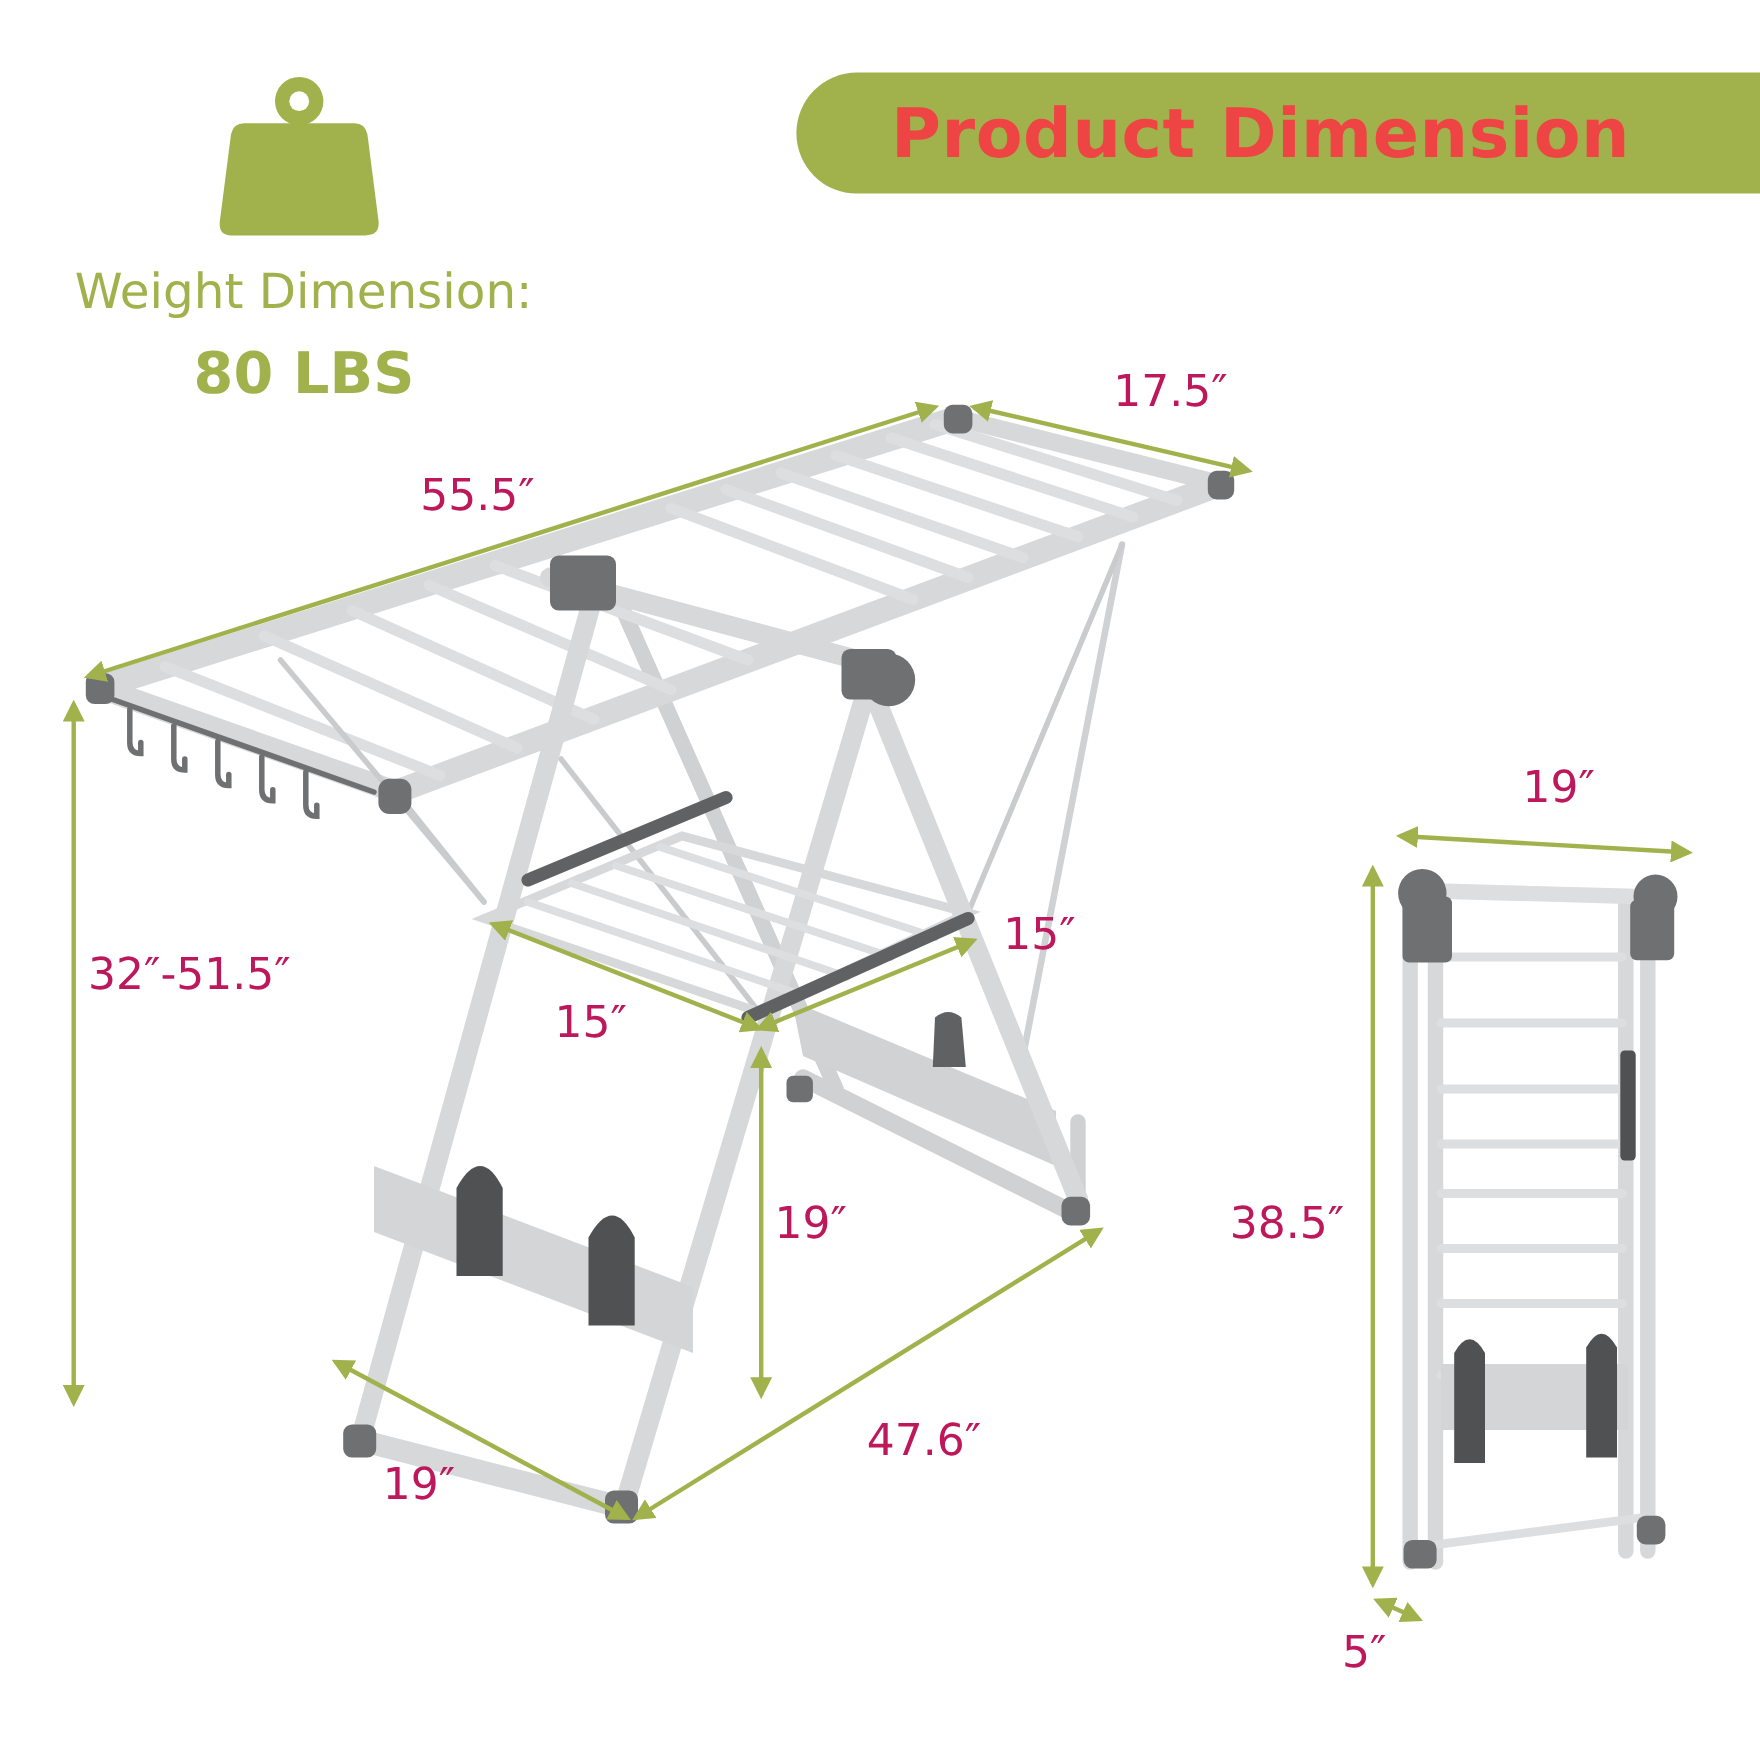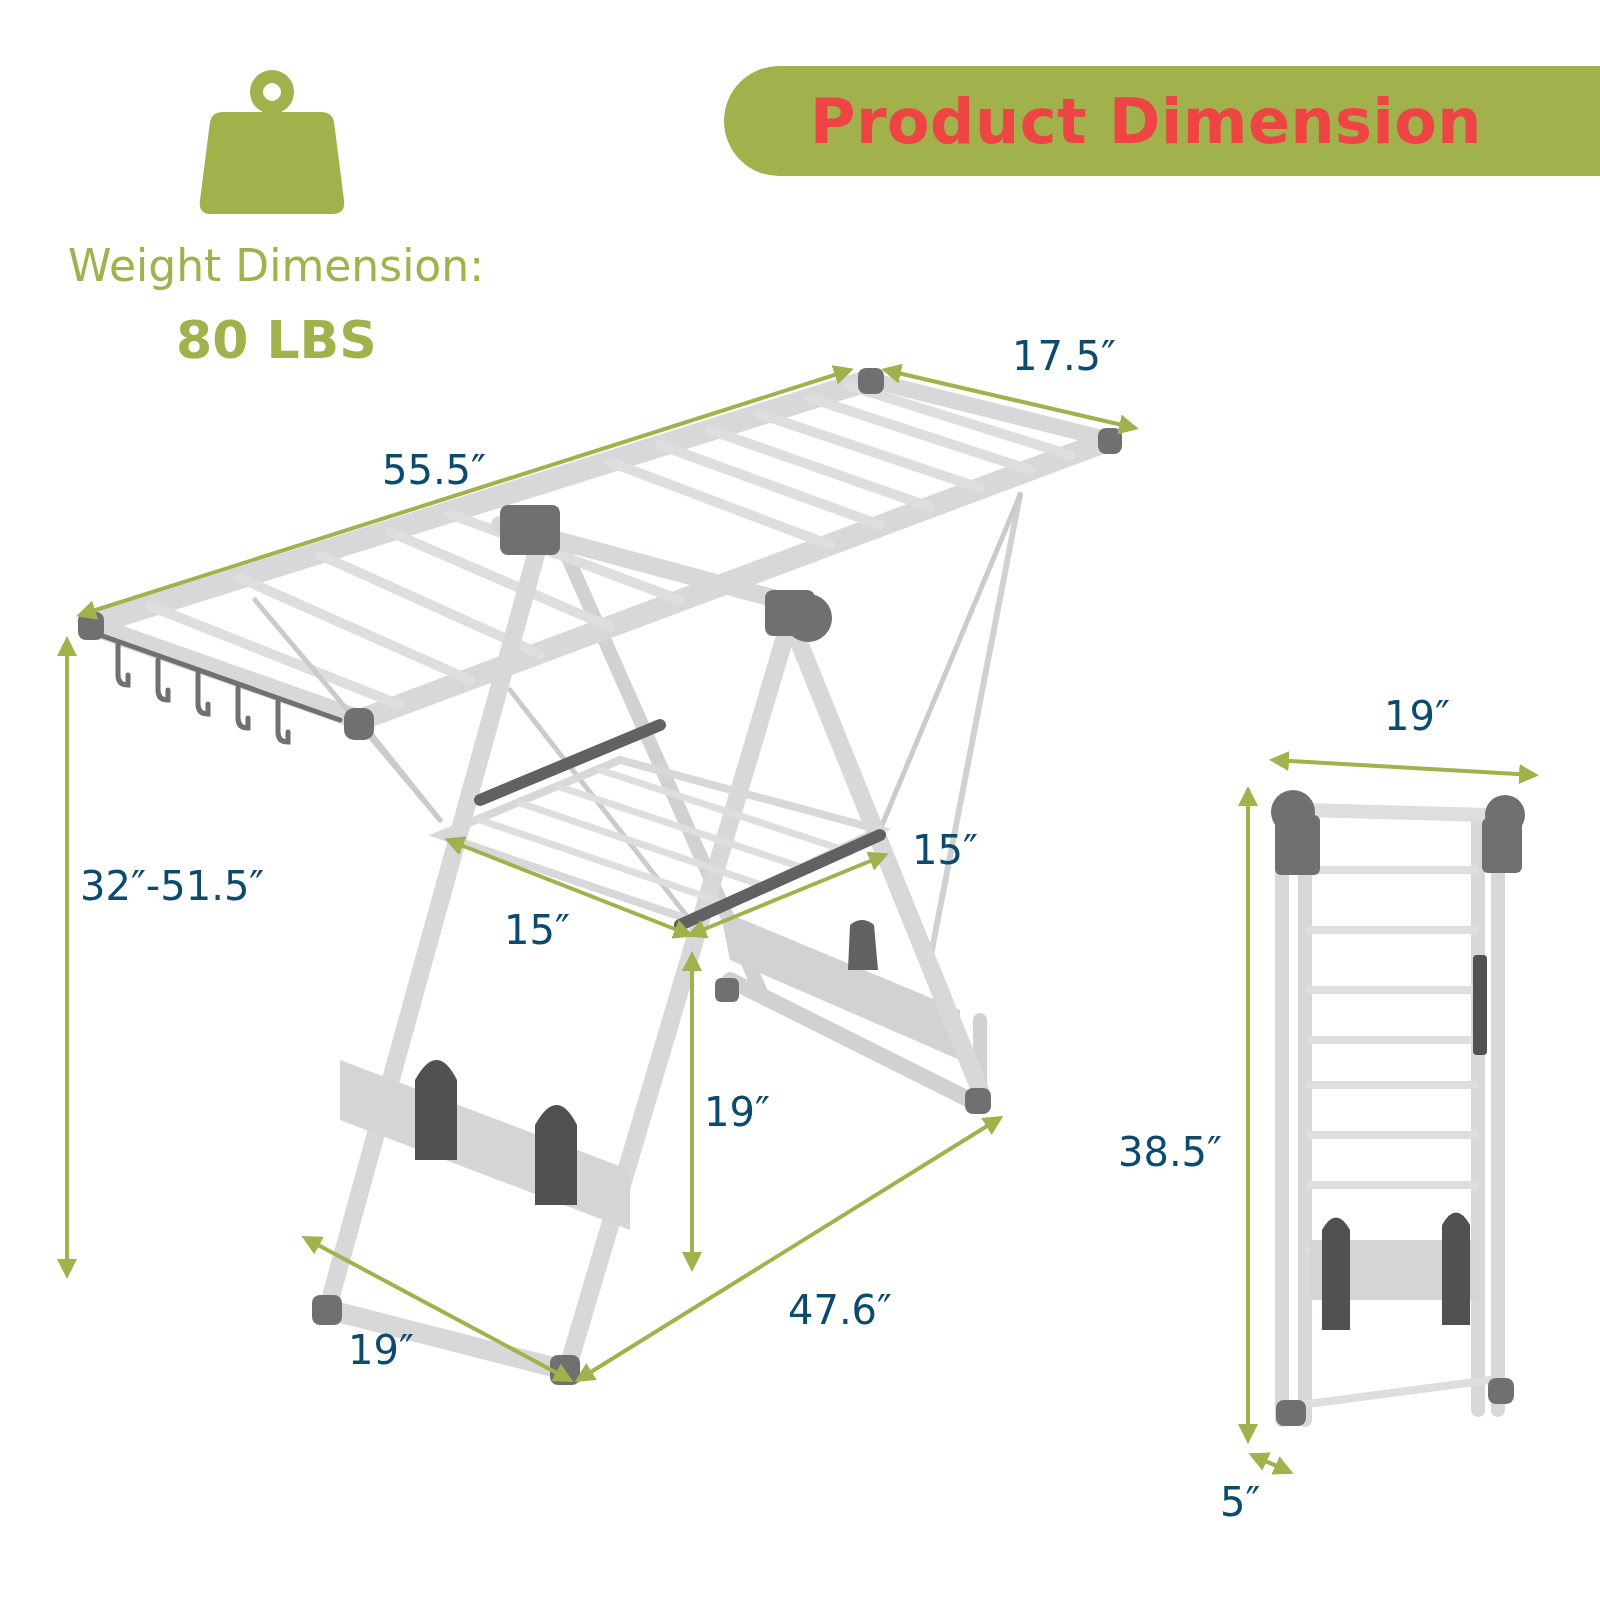--- a/index.html
+++ b/index.html
@@ -6,21 +6,21 @@
   body { width: 1600px; height: 1600px; position: relative; overflow: hidden;
          font-family: "DejaVu Sans", "Liberation Sans", sans-serif; }
   .banner { position: absolute; left: 724px; top: 66px; width: 900px; height: 110px;
             background: #a1b14b; border-radius: 55px 0 0 55px; }
   .banner-title { position: absolute; left: 810px; top: 80px; color: #ef4444; font-weight: bold;
                   font-size: 62px; letter-spacing: 0.5px; line-height: 84px; white-space: nowrap; }
   .weight-label { position: absolute; left: 68px; top: 238px; color: #a1b14b; font-size: 44px;
                   line-height: 56px; white-space: nowrap; }
   .weight-value { position: absolute; left: 176px; top: 308px; color: #a1b14b; font-size: 52px;
                   font-weight: bold; line-height: 64px; white-space: nowrap; }
-  .dim { position: absolute; color: #0c4a6e; font-size: 40px; line-height: 48px; white-space: nowrap; }
+  .dim { position: absolute; color: #be185d; font-size: 40px; line-height: 48px; white-space: nowrap; }
   svg.art { position: absolute; left: 0; top: 0; }
 </style>
 </head>
 <body>
 
 <div class="banner"></div>
 <div class="banner-title">Product Dimension</div>
 
 <svg class="art" width="1600" height="1600" viewBox="0 0 1600 1600">
   <defs>
@@ -164,23 +164,23 @@
     <line x1="578" y1="1380" x2="1000" y2="1118" marker-start="url(#ah)" marker-end="url(#ah)"></line>
     <line x1="1273" y1="760" x2="1535" y2="775" marker-start="url(#ah)" marker-end="url(#ah)"></line>
     <line x1="1248" y1="790" x2="1248" y2="1440" marker-start="url(#ah)" marker-end="url(#ah)"></line>
     <line x1="1252" y1="1455" x2="1290" y2="1472" marker-start="url(#ah)" marker-end="url(#ah)"></line>
   </g>
 </svg>
 
 <div class="weight-label">Weight Dimension:</div>
 <div class="weight-value">80 LBS</div>
 
-<div class="dim" style="left:382px; top:427px;margin-top:19px;">55.5″</div>
+<div class="dim" style="left:382px; top:427px;">55.5″</div>
 <div class="dim" style="left:1012px; top:332px;">17.5″</div>
 <div class="dim" style="left:80px; top:862px;">32″-51.5″</div>
 <div class="dim" style="left:504px; top:906px;">15″</div>
 <div class="dim" style="left:912px; top:826px;">15″</div>
 <div class="dim" style="left:704px; top:1088px;">19″</div>
 <div class="dim" style="left:348px; top:1326px;">19″</div>
 <div class="dim" style="left:788px; top:1286px;">47.6″</div>
 <div class="dim" style="left:1384px; top:692px;">19″</div>
-<div class="dim" style="left:1118px; top:1088px;margin-top:40px;">38.5″</div>
+<div class="dim" style="left:1118px; top:1088px;">38.5″</div>
 <div class="dim" style="left:1220px; top:1478px;">5″</div>
 
 </body></html>

